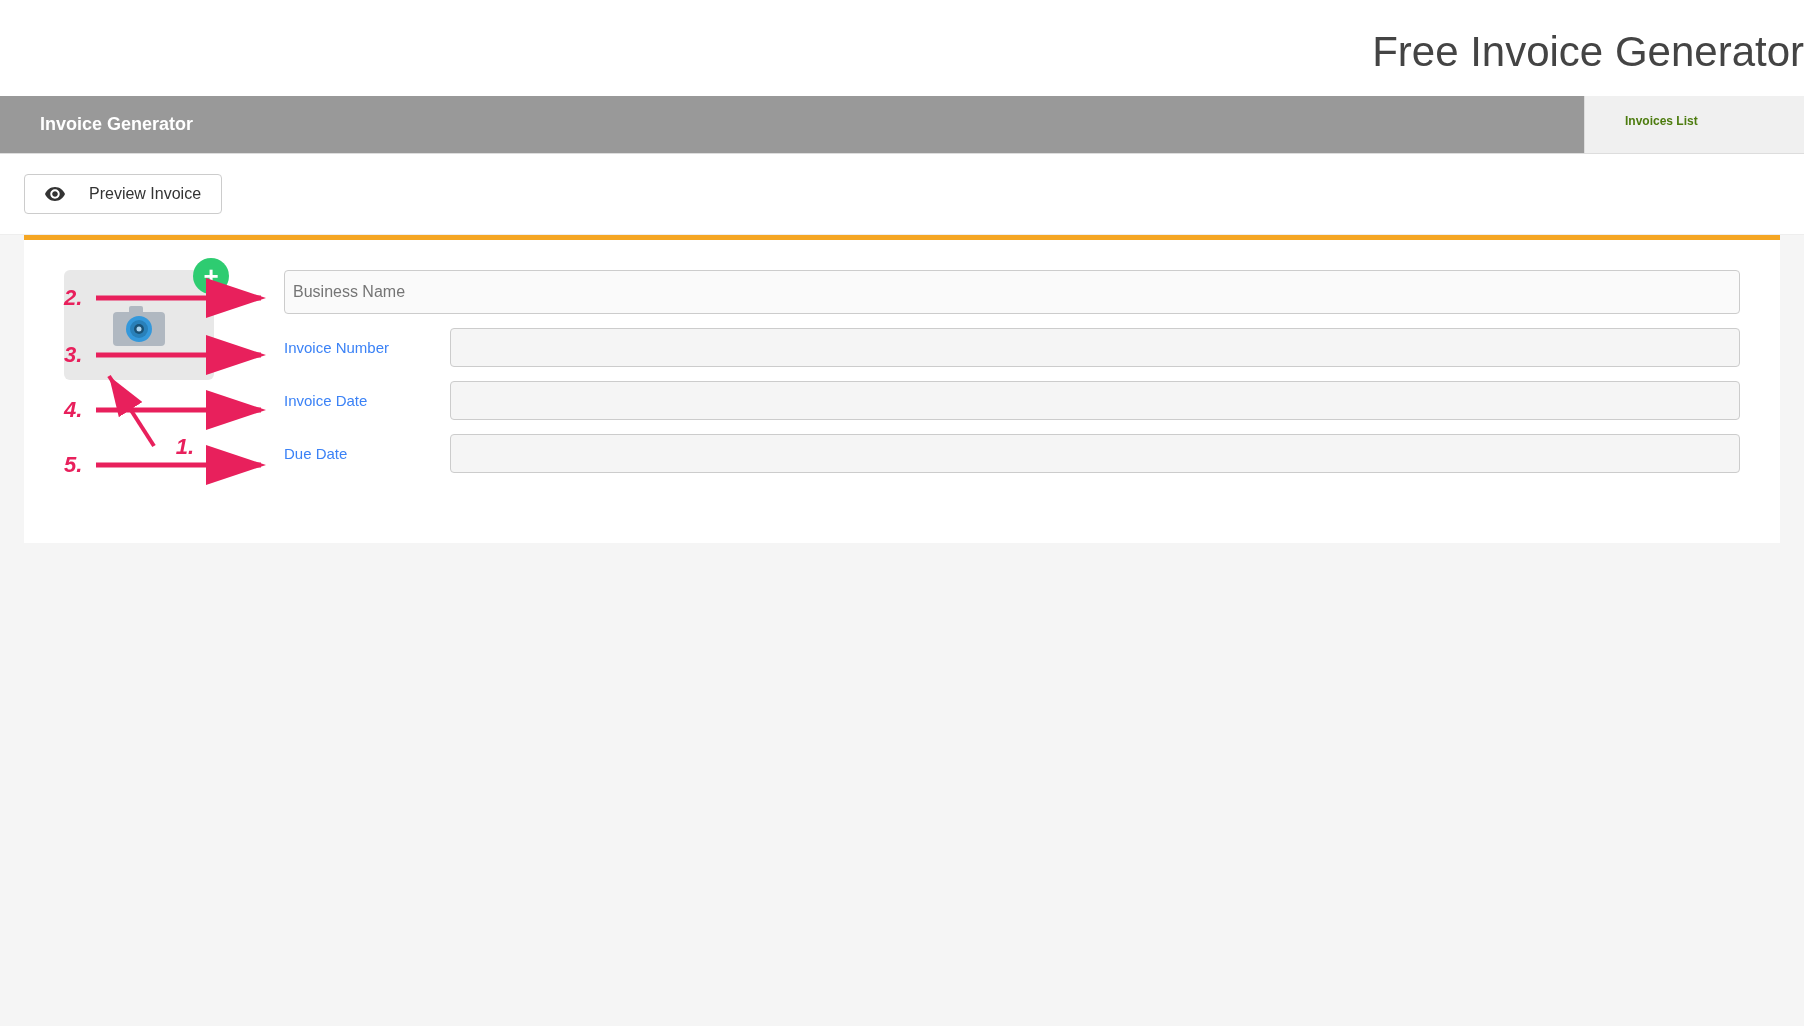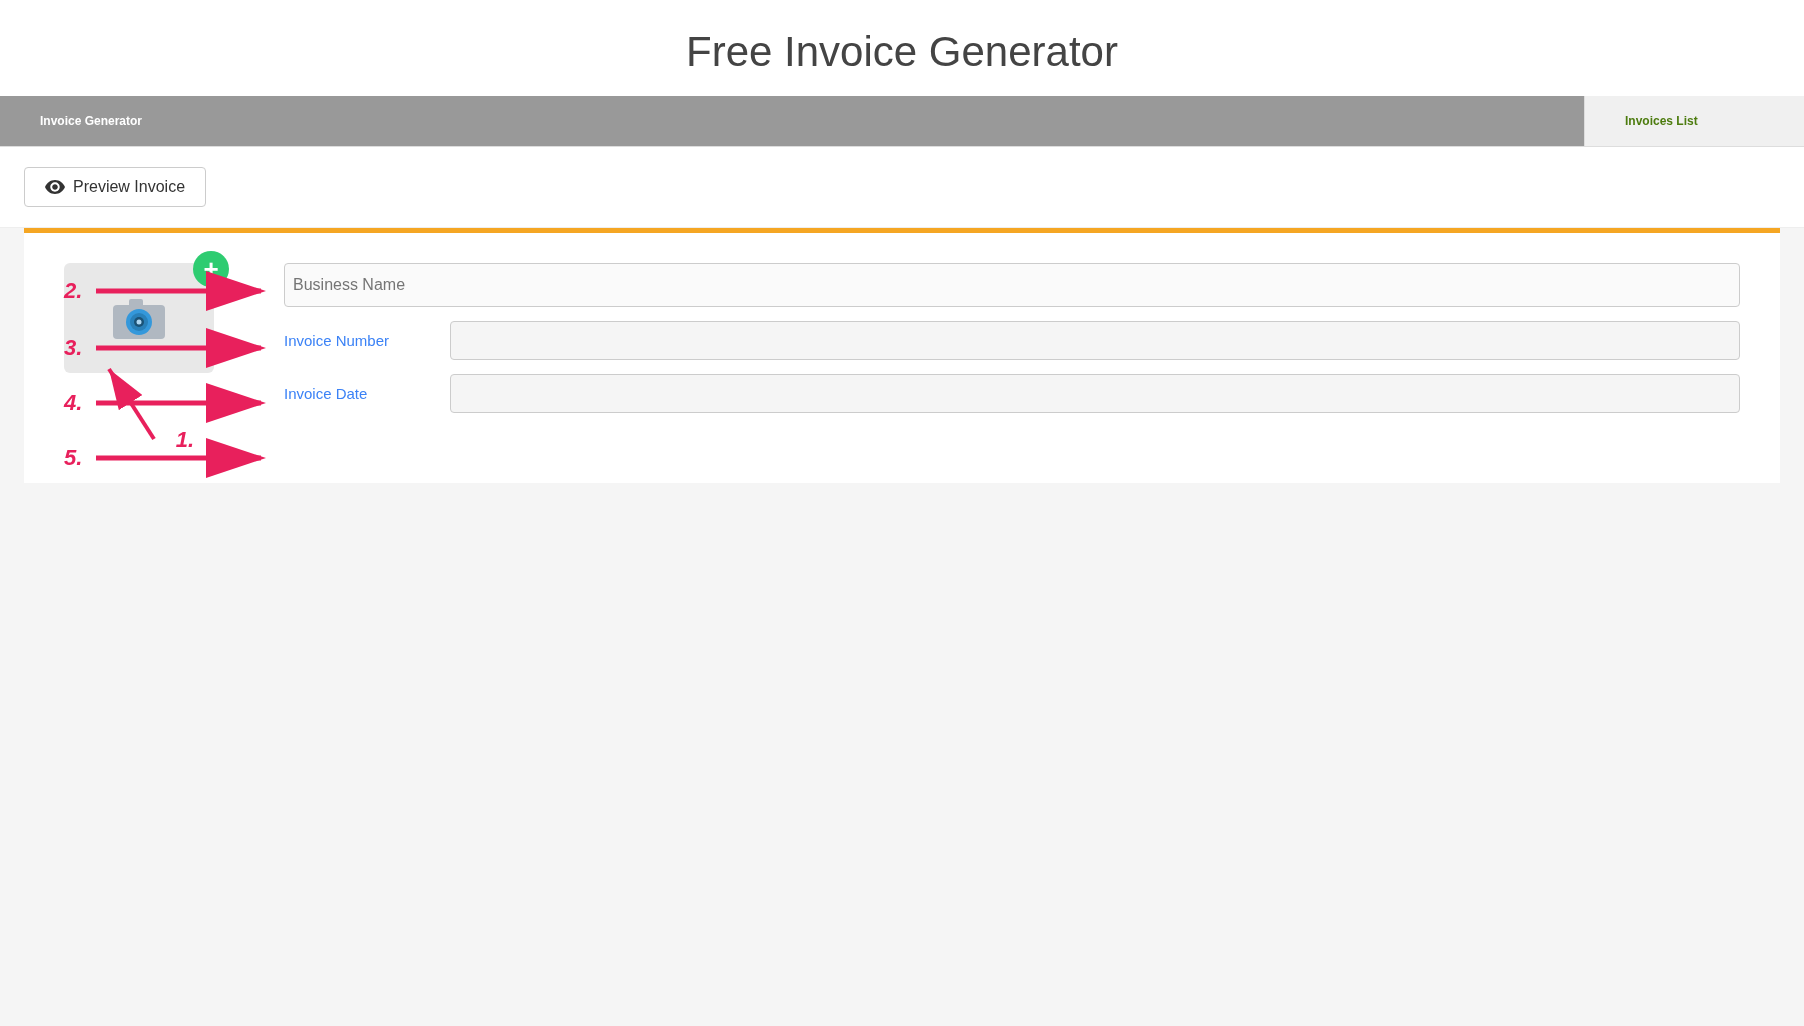--- a/index.html
+++ b/index.html
@@ -4,39 +4,39 @@
   <style>
     * { box-sizing: border-box; margin: 0; padding: 0; }
 
     body {
       font-family: -apple-system, BlinkMacSystemFont, 'Segoe UI', Helvetica, Arial, sans-serif;
       background: #f5f5f5;
       color: #333;
     }
 
     .page-title {
-      text-align: center;
+      text-align: right;
       font-size: 42px;
       font-weight: 300;
       color: #444;
       padding: 28px 0 20px;
       background: #fff;
     }
 
     .tabs-bar {
       display: flex;
       background: #fff;
       border-bottom: 1px solid #ddd;
     }
 
     .tab-active {
       background: #999;
       color: #fff;
       font-weight: bold;
-      font-size: 12px;
+      font-size: 18px;
       padding: 18px 40px;
       flex: 1;
       cursor: pointer;
     }
 
     .tab-inactive {
       background: #f0f0f0;
       color: #4d7c0f;
       font-weight: bold;
       font-size: 12px;
@@ -48,21 +48,21 @@
 
     .toolbar {
       background: #fff;
       padding: 20px 24px;
       border-bottom: 1px solid #eee;
     }
 
     .preview-btn {
       display: inline-flex;
       align-items: center;
-      gap: 8px;
+      gap: 24px;
       padding: 10px 20px;
       border: 1.5px solid #ccc;
       background: #fff;
       border-radius: 4px;
       font-size: 16px;
       color: #333;
       cursor: pointer;
     }
 
     .main-card {
@@ -306,19 +306,23 @@
           <svg width="190" height="40" viewBox="0 0 190 40">
             <defs>
               <marker id="arrowhead5" markerWidth="12" markerHeight="8" refX="11" refY="4" orient="auto">
                 <polygon points="0 0, 12 4, 0 8" fill="#e8205c"></polygon>
               </marker>
             </defs>
             <line x1="10" y1="20" x2="175" y2="20" stroke="#e8205c" stroke-width="5" marker-end="url(#arrowhead5)"></line>
           </svg>
         </div>
 
+        <div class="field-row">
+          <span class="field-label">Due Date</span>
+          <input class="field-input" type="text" style="">
+        </div>
 
       </div>
     </div>
   </div>
 
 
 </div>
 
 </body></html>

